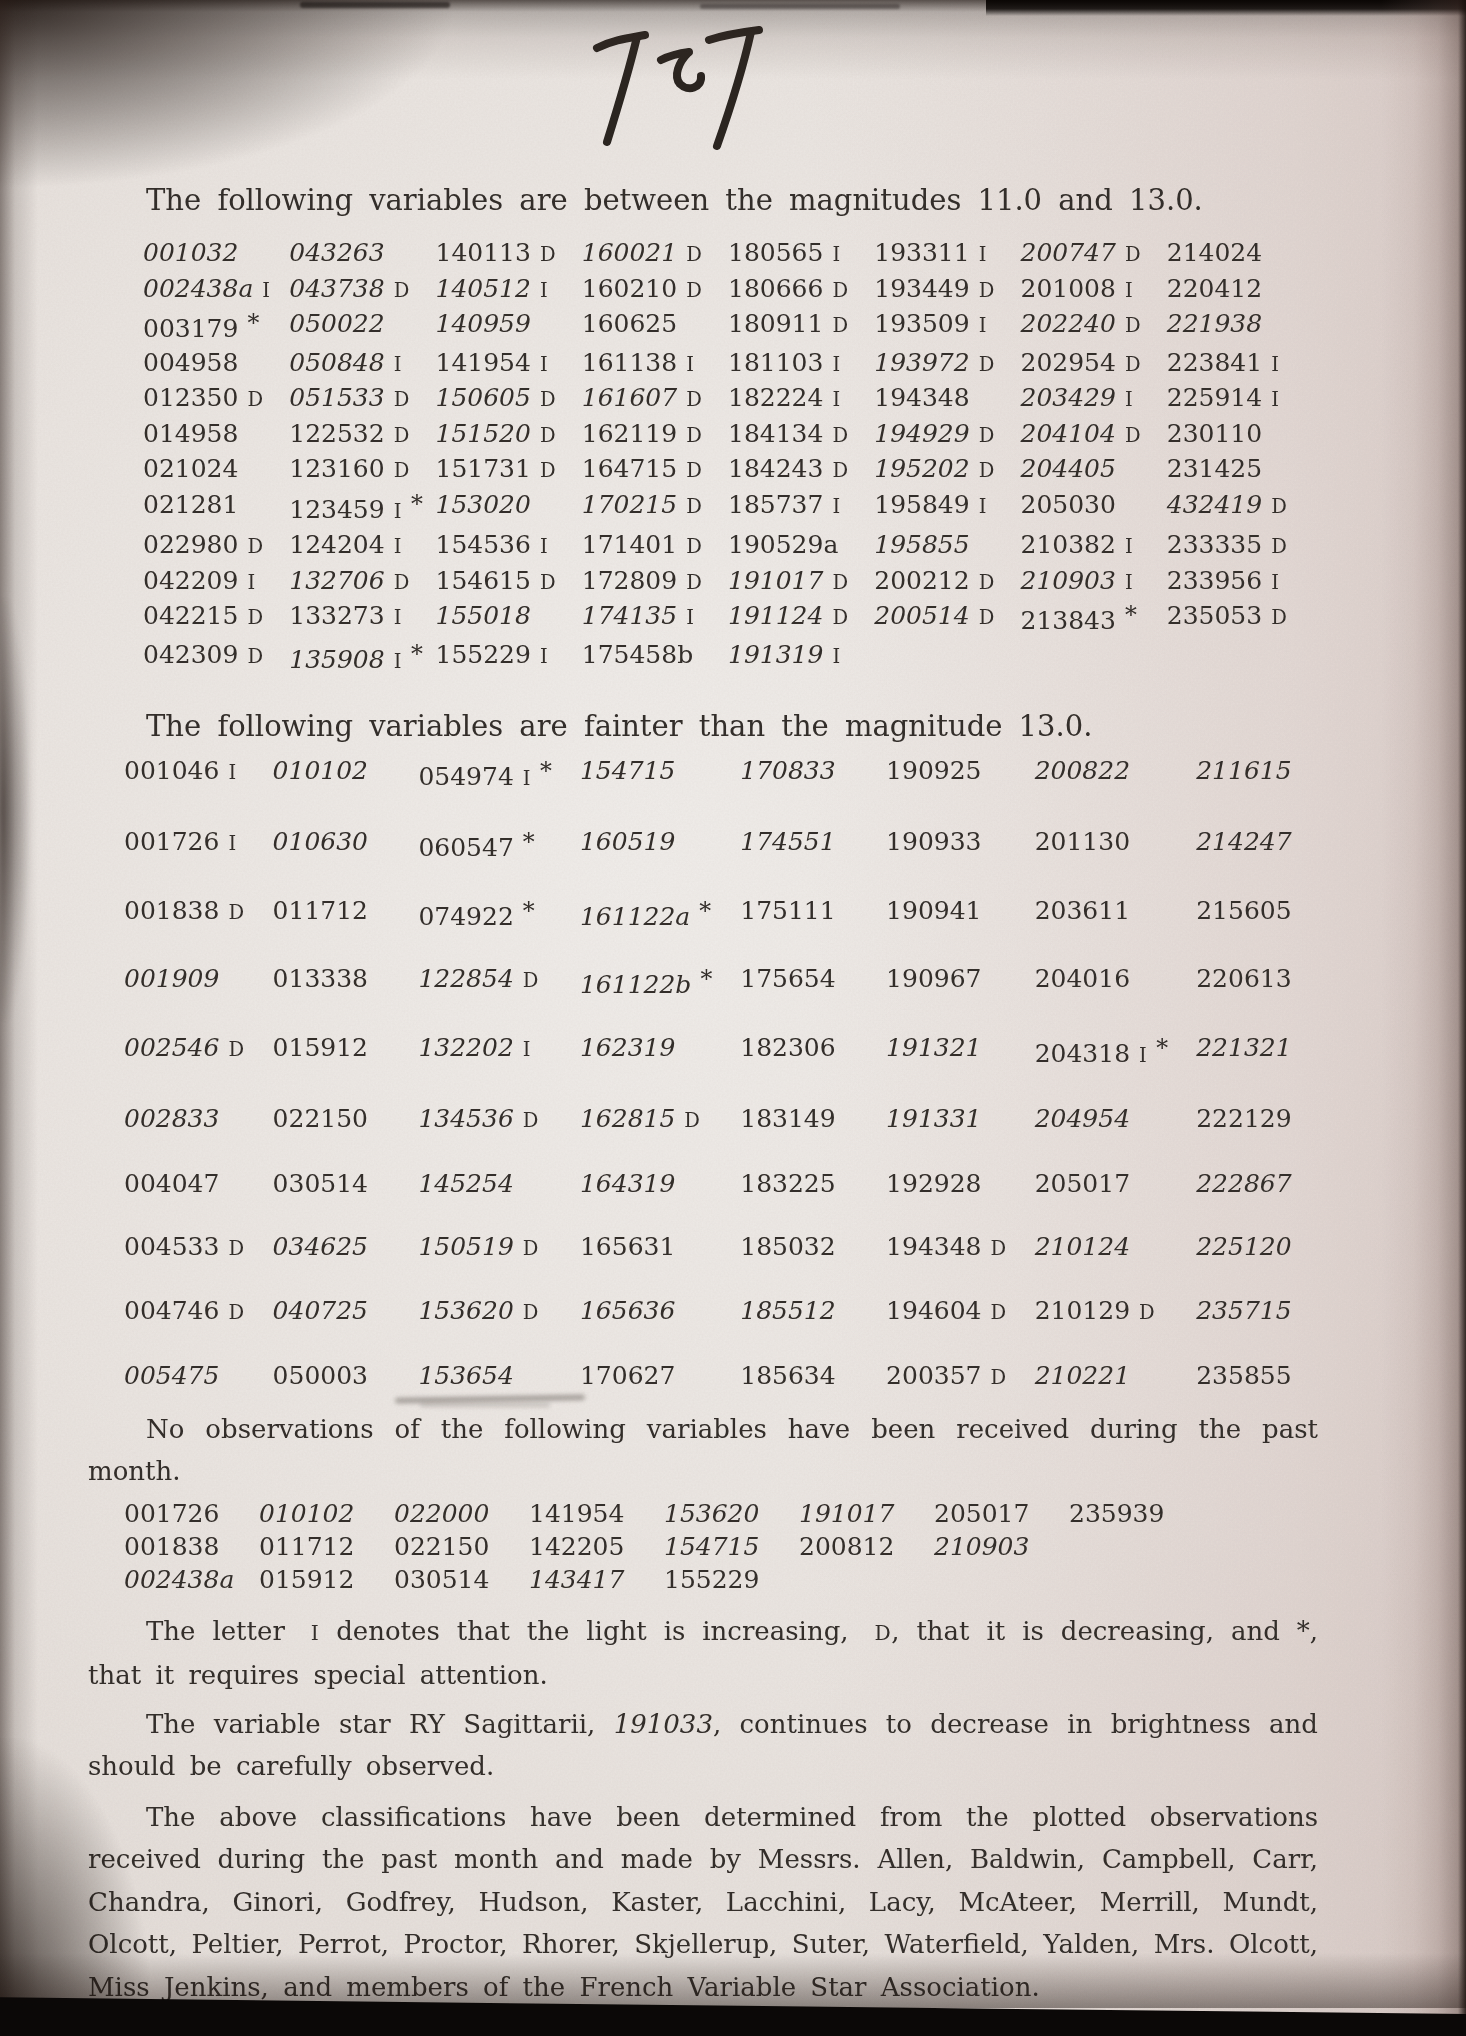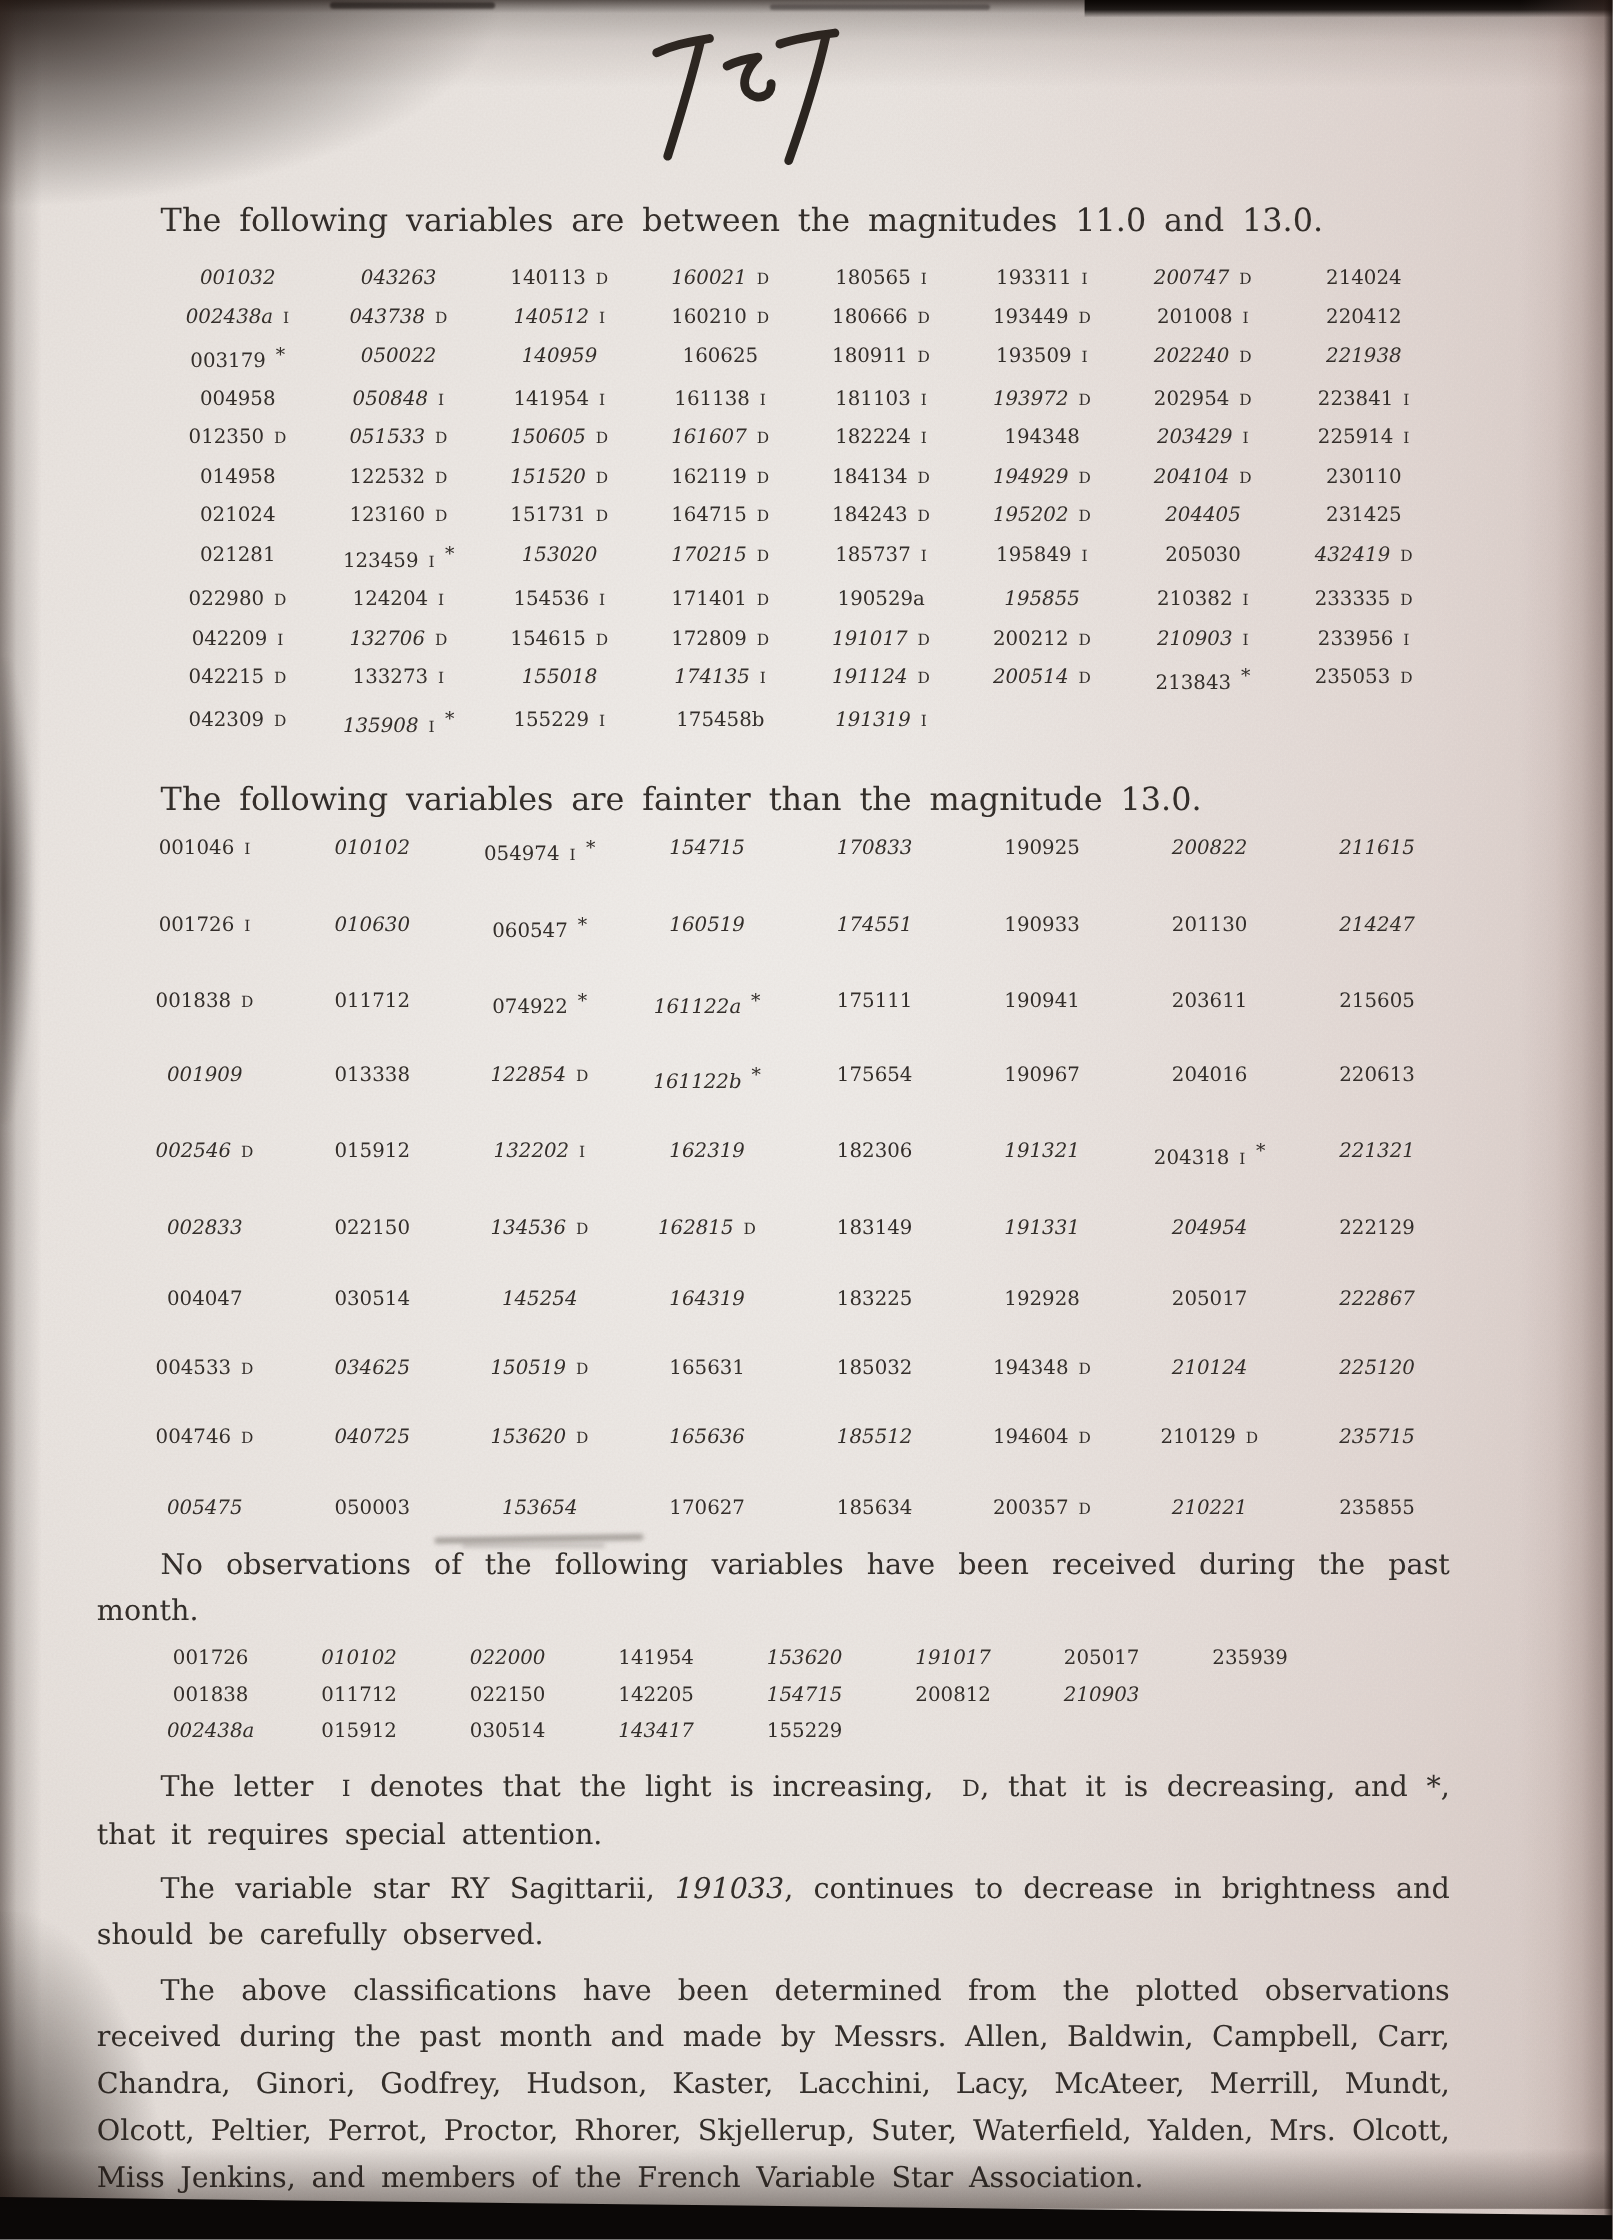--- a/index.html
+++ b/index.html
@@ -9,21 +9,21 @@
     background:
       linear-gradient(90deg, rgba(205,180,176,0) 55%, rgba(200,172,168,0.22) 88%, rgba(186,156,152,0.30)),
       radial-gradient(ellipse 1250px 1500px at 44% 42%, #f0edea 0%, #eae5e1 55%, #e1dad5 100%);
   }
   .content { position:absolute; left:88px; top:180px; width:1230px; z-index:2; }
 
   .heading { font-size:29px; line-height:40px; margin:0; text-indent:58px; word-spacing:7px; white-space:nowrap; }
   .h1 { margin-bottom:16px; }
   .h2 { margin-top:28px; margin-bottom:8px; }
 
-  .vtable { display:grid; grid-template-columns:repeat(8,1fr); font-size:18px;text-align:center; }
+  .vtable { display:grid; grid-template-columns:repeat(8,1fr); font-size:25px; }
   .t1 { margin-left:55px; width:1170px; }
   .t1 .cell { line-height:33.5px; }
   .t2 { margin-left:36px; width:1190px;gap:28px; }
   .t2 .cell { line-height:34.8px; }
   .t3 { margin-left:36px; width:1080px; margin-top:4px; }
   .t3 .cell { line-height:33px; }
   .cell { white-space:nowrap; }
   .it { font-style:italic; }
   .flag { font-size:0.78em; margin-left:9px; letter-spacing:0.5px; }
   .star { font-size:0.95em; margin-left:9px; vertical-align:6px; }

